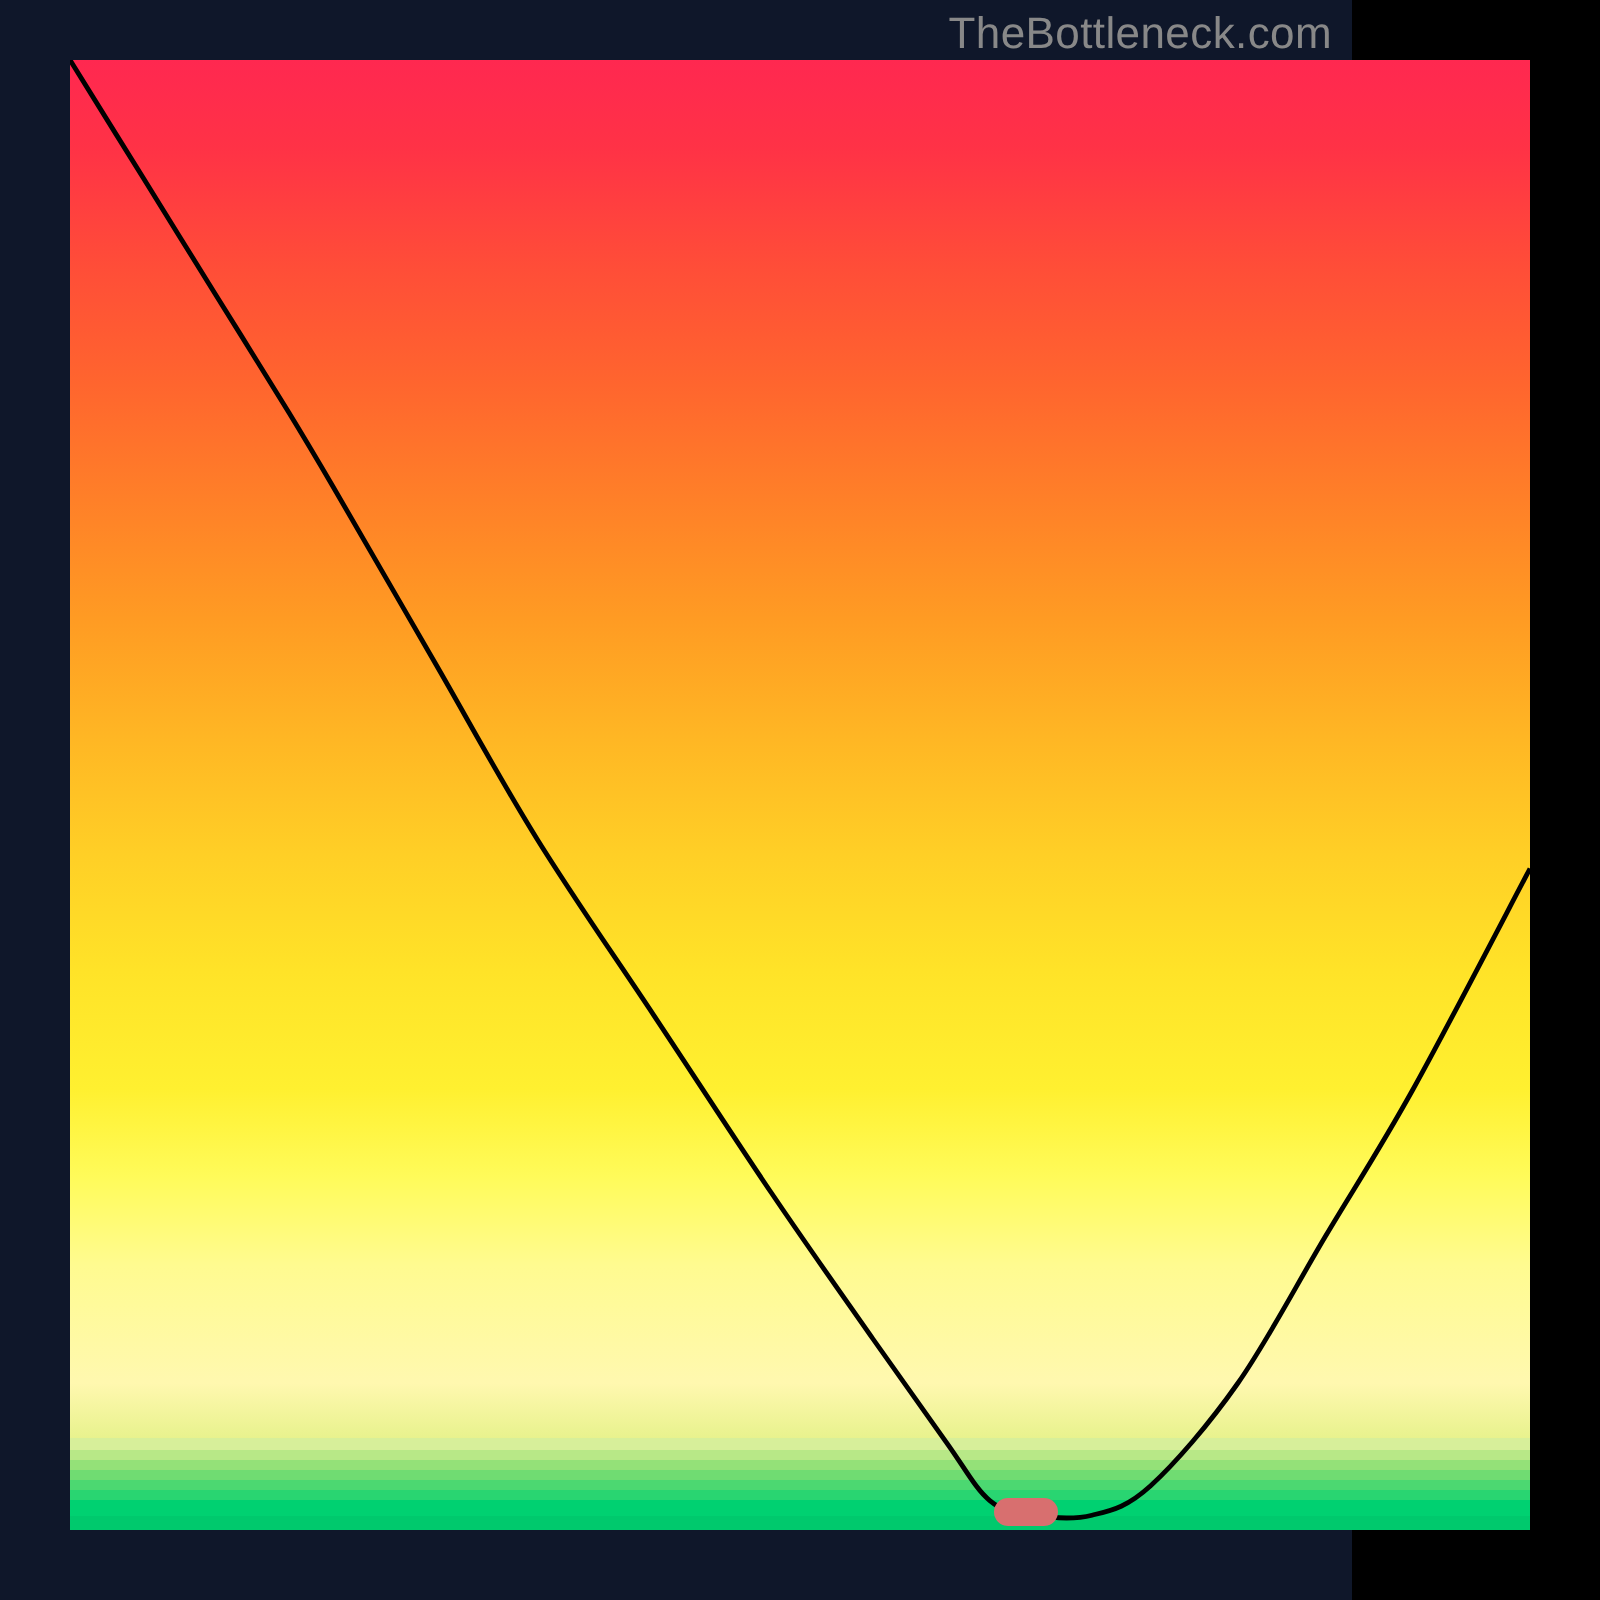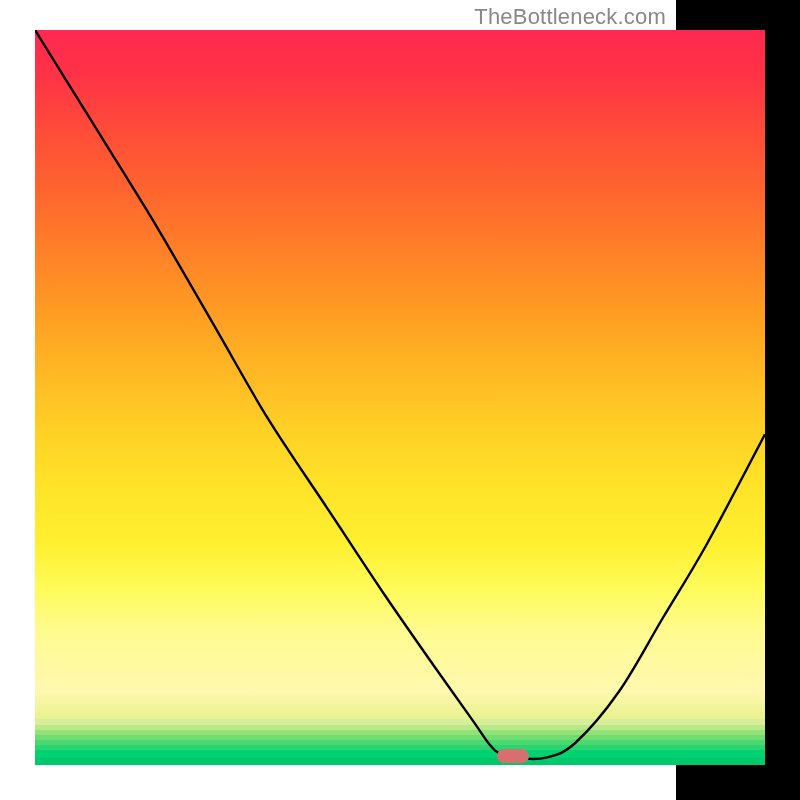--- a/index.html
+++ b/index.html
@@ -8,21 +8,21 @@
     width: 800px;
     height: 800px;
     background: #000;
     overflow: hidden;
     font-family: Arial, Helvetica, sans-serif;
   }
   .frame {
     position: relative;
     width: 676px;
     height: 800px;
-    background: #ffffff;
+    background: #0f172a;
   }
   .watermark {
     position: absolute;
     top: 4px;
     right: 10px;
     color: #888888;
     font-size: 22px;
     font-weight: 500;
     z-index: 5;
     letter-spacing: 0.2px;

